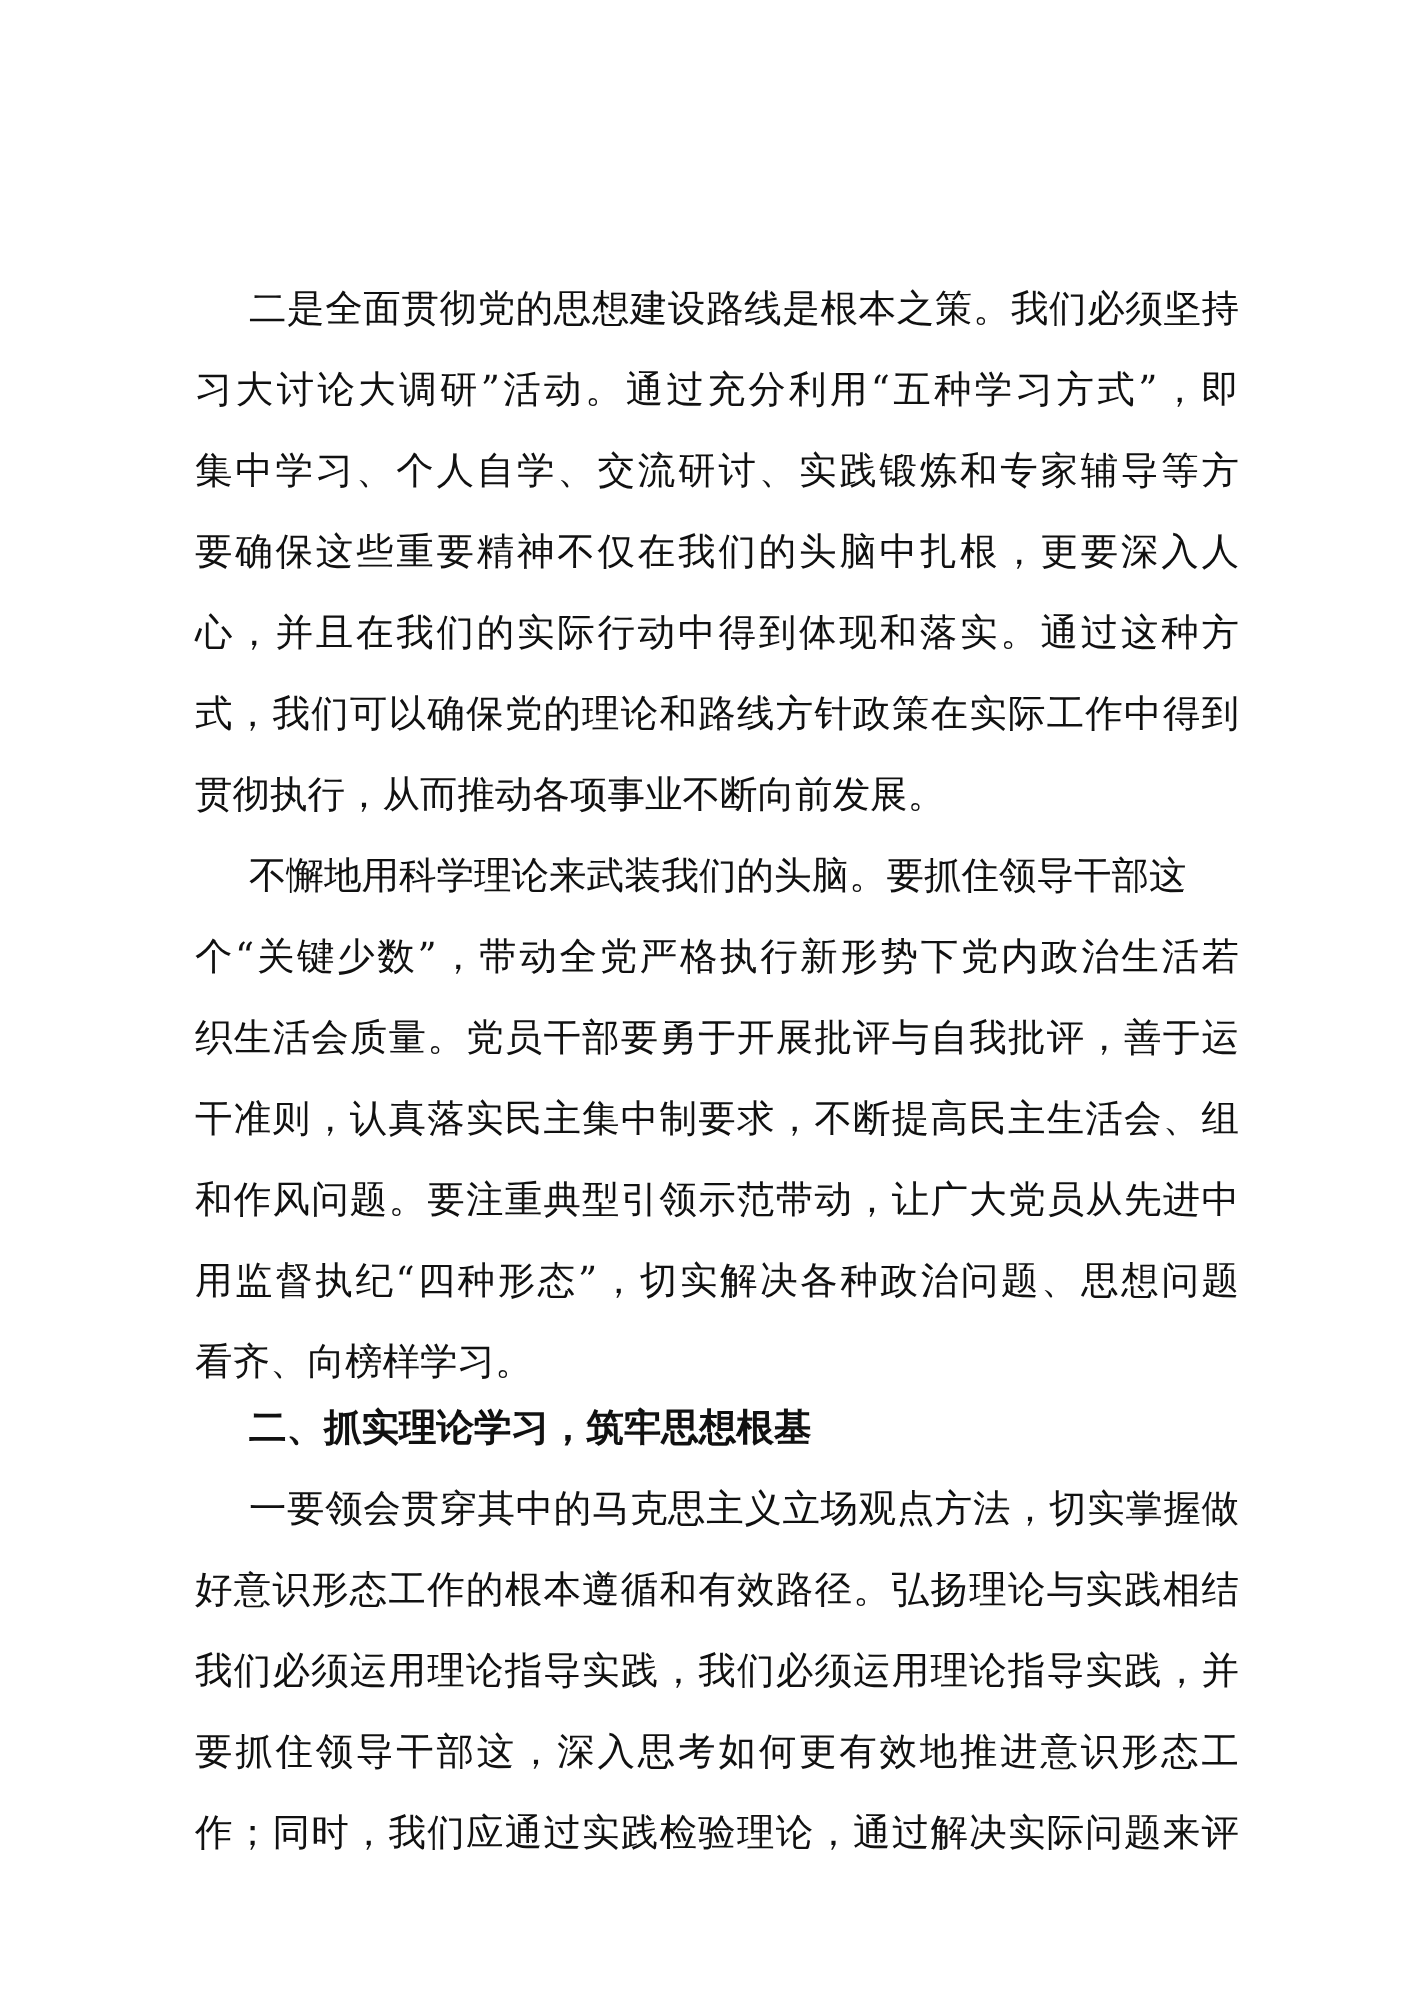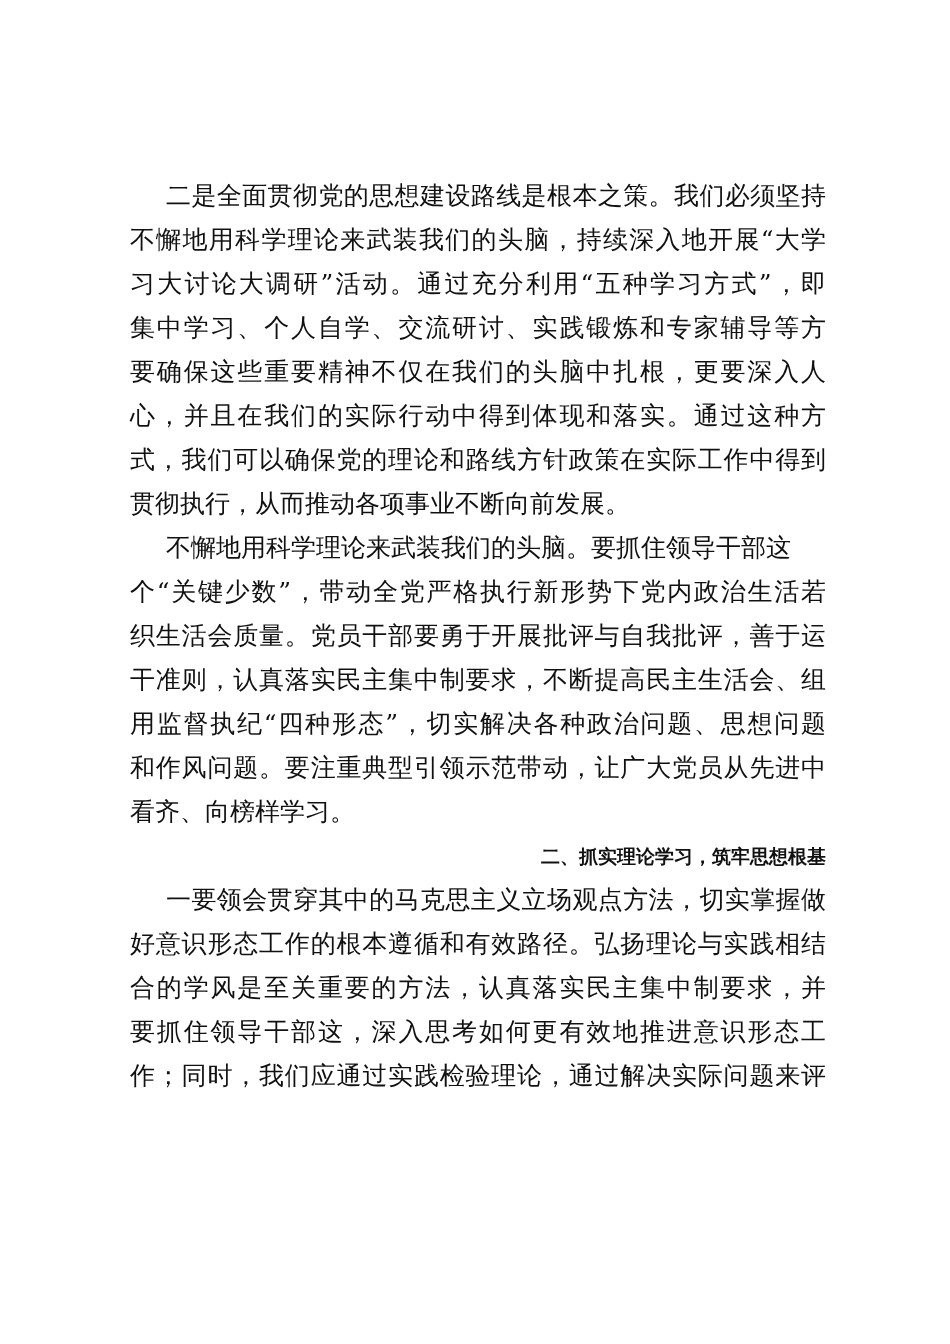--- a/index.html
+++ b/index.html
@@ -14,63 +14,62 @@
     font-size: 25px;
     line-height: 44px;
   }
   .line {
     display: block;
     height: 44px;
     white-space: nowrap;
     text-align: justify;
     text-align-last: justify;
     letter-spacing: 0;
+    margin-top: 10px;
   }
   .line.last { text-align-last: left; }
   .line.indent { padding-left: 36px; }
   .heading {
     display: block;
     height: 44px;
     padding-left: 36px;
     font-family: "DejaVu Sans", "Liberation Sans", sans-serif;
     font-weight: bold;
-    font-size: 19px;
+    font-size: 25px;
     white-space: nowrap;
-    text-align: right;
   }
 </style>
 </head>
 <body>
 
 <div class="page">
 
   <div>
     <span class="line indent">二是全面贯彻党的思想建设路线是根本之策。我们必须坚持</span>
-    <span class="line">不懈地用科学理论来武装我们的头脑，持续深入地开展“大学</span>
     <span class="line">习大讨论大调研”活动。通过充分利用“五种学习方式”，即</span>
     <span class="line">集中学习、个人自学、交流研讨、实践锻炼和专家辅导等方</span>
     <span class="line">要确保这些重要精神不仅在我们的头脑中扎根，更要深入人</span>
     <span class="line">心，并且在我们的实际行动中得到体现和落实。通过这种方</span>
     <span class="line">式，我们可以确保党的理论和路线方针政策在实际工作中得到</span>
     <span class="line last">贯彻执行，从而推动各项事业不断向前发展。</span>
   </div>
 
   <div>
     <span class="line indent last">不懈地用科学理论来武装我们的头脑。要抓住领导干部这</span>
     <span class="line">个“关键少数”，带动全党严格执行新形势下党内政治生活若</span>
     <span class="line">织生活会质量。党员干部要勇于开展批评与自我批评，善于运</span>
     <span class="line">干准则，认真落实民主集中制要求，不断提高民主生活会、组</span>
+    <span class="line">和作风问题。要注重典型引领示范带动，让广大党员从先进中</span>
     <span class="line">用监督执纪“四种形态”，切实解决各种政治问题、思想问题</span>
-    <span class="line">和作风问题。要注重典型引领示范带动，让广大党员从先进中</span>
     <span class="line last">看齐、向榜样学习。</span>
   </div>
 
   <div class="heading">二、抓实理论学习，筑牢思想根基</div>
 
   <div>
     <span class="line indent">一要领会贯穿其中的马克思主义立场观点方法，切实掌握做</span>
     <span class="line">好意识形态工作的根本遵循和有效路径。弘扬理论与实践相结</span>
-    <span class="line">合的学风是至关重要的方法，认真落实民主集中制要求，并</span>
+    <span class="line">我们必须运用理论指导实践，我们必须运用理论指导实践，并</span>
     <span class="line">要抓住领导干部这，深入思考如何更有效地推进意识形态工</span>
     <span class="line">作；同时，我们应通过实践检验理论，通过解决实际问题来评</span>
   </div>
 
 </div>
 
 </body></html>

